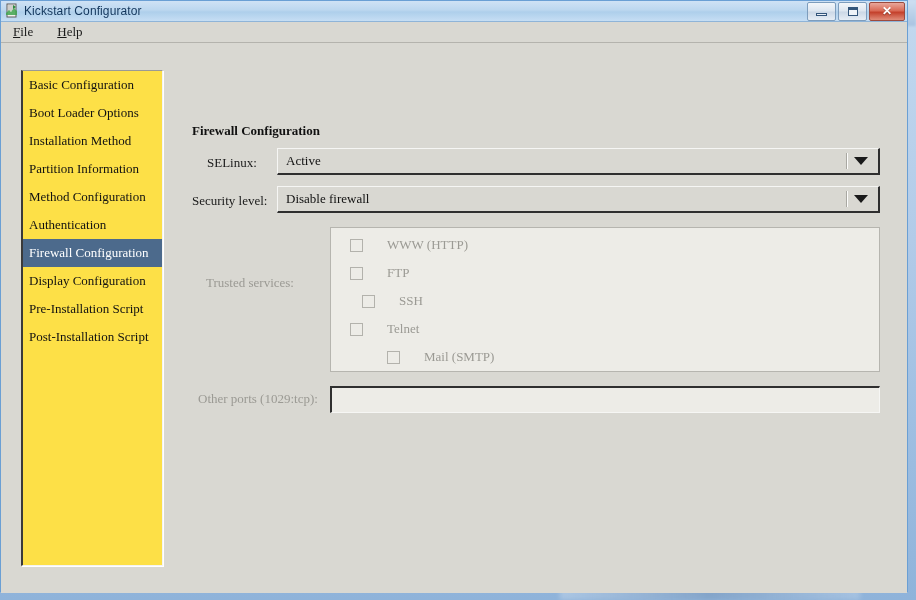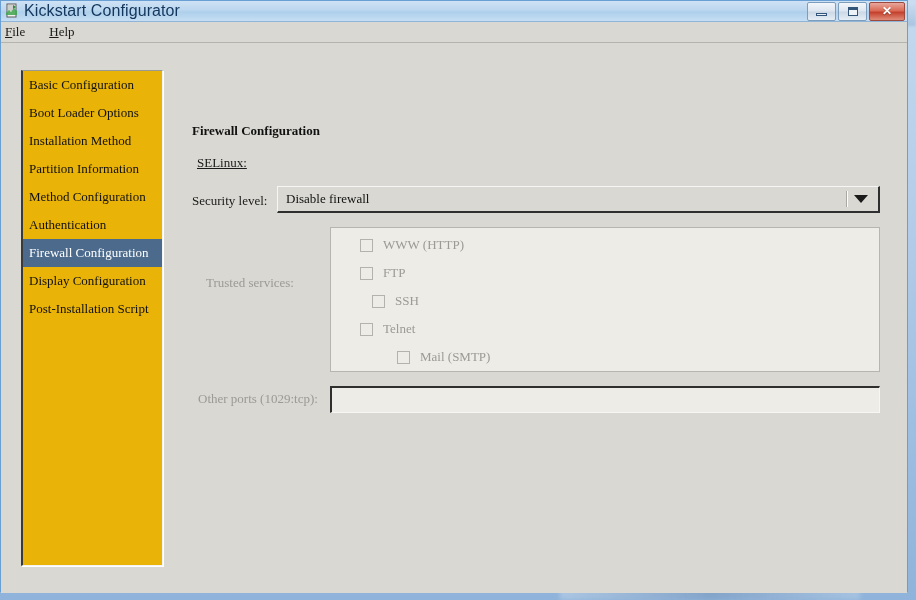--- a/index.html
+++ b/index.html
@@ -49,21 +49,21 @@
     position:relative;height:20px;
     background:linear-gradient(180deg,#cfe2f5 0%, #bcd7ef 45%, #aecfeb 55%, #c6def4 100%);
     border-bottom:1px solid #8fb4d8;
     display:flex;align-items:center;
   }
   .title-icon{
     width:16px;height:16px;margin-left:3px;margin-right:4px;position:relative;flex:0 0 auto;
   }
   .title-text{
     font-family:"Liberation Sans", sans-serif;
-    font-size:16px;color:#13365c;letter-spacing:.1px;
+    font-size:12px;color:#13365c;letter-spacing:.1px;
   }
   .win-btns{position:absolute;right:2px;top:1px;display:flex;gap:2px;}
   .win-btn{
     width:27px;height:17px;border:1px solid #7d9dbd;border-radius:2px;
     background:linear-gradient(180deg,#f3f6fa 0%,#dde6f0 48%,#cbd8e6 52%,#e6edf5 100%);
     position:relative;
   }
   .win-btn.close{
     width:34px;
     border-color:#9c4a3e;
@@ -74,33 +74,33 @@
   .glyph-max:after{content:"";position:absolute;left:0;top:0;right:0;height:2px;background:#33557a;}
   .glyph-close{
     position:absolute;left:0;right:0;top:1px;text-align:center;
     font-family:"Liberation Sans", sans-serif;font-size:12px;font-weight:bold;color:#fff;
     text-shadow:0 1px 0 rgba(0,0,0,.35);
   }
 
   
   .menubar{
     height:20px;background:#d9d8d2;border-bottom:1px solid #b4b3ad;
-    display:flex;align-items:center;padding-left:0;gap:16px;
+    display:flex;align-items:center;padding-left:8px;gap:16px;
   }
   .menu-item{
     font-family:"Liberation Serif", serif;font-size:13px;color:#1a1a1a;padding:1px 4px;
   }
   .menu-item u{text-decoration:underline;}
 
   
   .content{position:relative;height:550px;background:#d9d8d2;}
 
   .sidebar{
     position:absolute;left:20px;top:27px;width:142px;height:496px;
-    background:#eab308;
+    background:#fde047;
     border-left:2px solid #3a3a3a;
     border-top:1px solid #9a9a95;
     border-right:1px solid #f4f4f2;
     border-bottom:1px solid #f4f4f2;
     box-sizing:border-box;
     box-shadow:1px 1px 0 #ffffff;
     overflow:hidden;
   }
   .side-item{
     height:28px;line-height:28px;padding-left:6px;
@@ -142,21 +142,21 @@
   }
 
   
   .services-box{
     position:absolute;left:329px;top:184px;width:550px;height:145px;
     background:#edece7;
     border:1px solid #b6b5af;
     box-sizing:border-box;
   }
   .svc-row{
-    position:absolute;left:29px;display:flex;align-items:center;gap:10px;
+    position:absolute;left:19px;display:flex;align-items:center;gap:24px;
   }
   .cb{
     width:13px;height:13px;box-sizing:border-box;
     border:1px solid #b3b2ac;background:#edece7;
   }
   .svc-label{
     font-family:"Liberation Serif", serif;font-size:13px;color:#9b9a94;
   }
 
   
@@ -218,26 +218,32 @@
 
       <div class="sidebar">
         <div class="side-item">Basic Configuration</div>
         <div class="side-item">Boot Loader Options</div>
         <div class="side-item">Installation Method</div>
         <div class="side-item">Partition Information</div>
         <div class="side-item">Method Configuration</div>
         <div class="side-item">Authentication</div>
         <div class="side-item selected">Firewall Configuration</div>
         <div class="side-item">Display Configuration</div>
+        <div class="side-item">Pre-Installation Script</div>
         <div class="side-item">Post-Installation Script</div>
       </div>
 
       <div class="panel-title">Firewall Configuration</div>
 
-      <div class="field-label" style="left:196px;top:112px;text-decoration:underline;">SELinux:</div>
+      <div class="field-label" style="left:206px;top:112px;">SELinux:</div>
+      <div class="combo" style="left:276px;top:105px;width:603px;height:27px;">
+        <span class="val">Active</span>
+        <span class="sep"></span>
+        <span class="arrow"></span>
+      </div>
 
       <div class="field-label" style="left:191px;top:150px;">Security level:</div>
       <div class="combo" style="left:276px;top:143px;width:603px;height:27px;">
         <span class="val">Disable firewall</span>
         <span class="sep"></span>
         <span class="arrow"></span>
       </div>
 
       <div class="field-label disabled" style="left:205px;top:188px;margin-top:44px;">Trusted services:</div>
       <div class="services-box">

